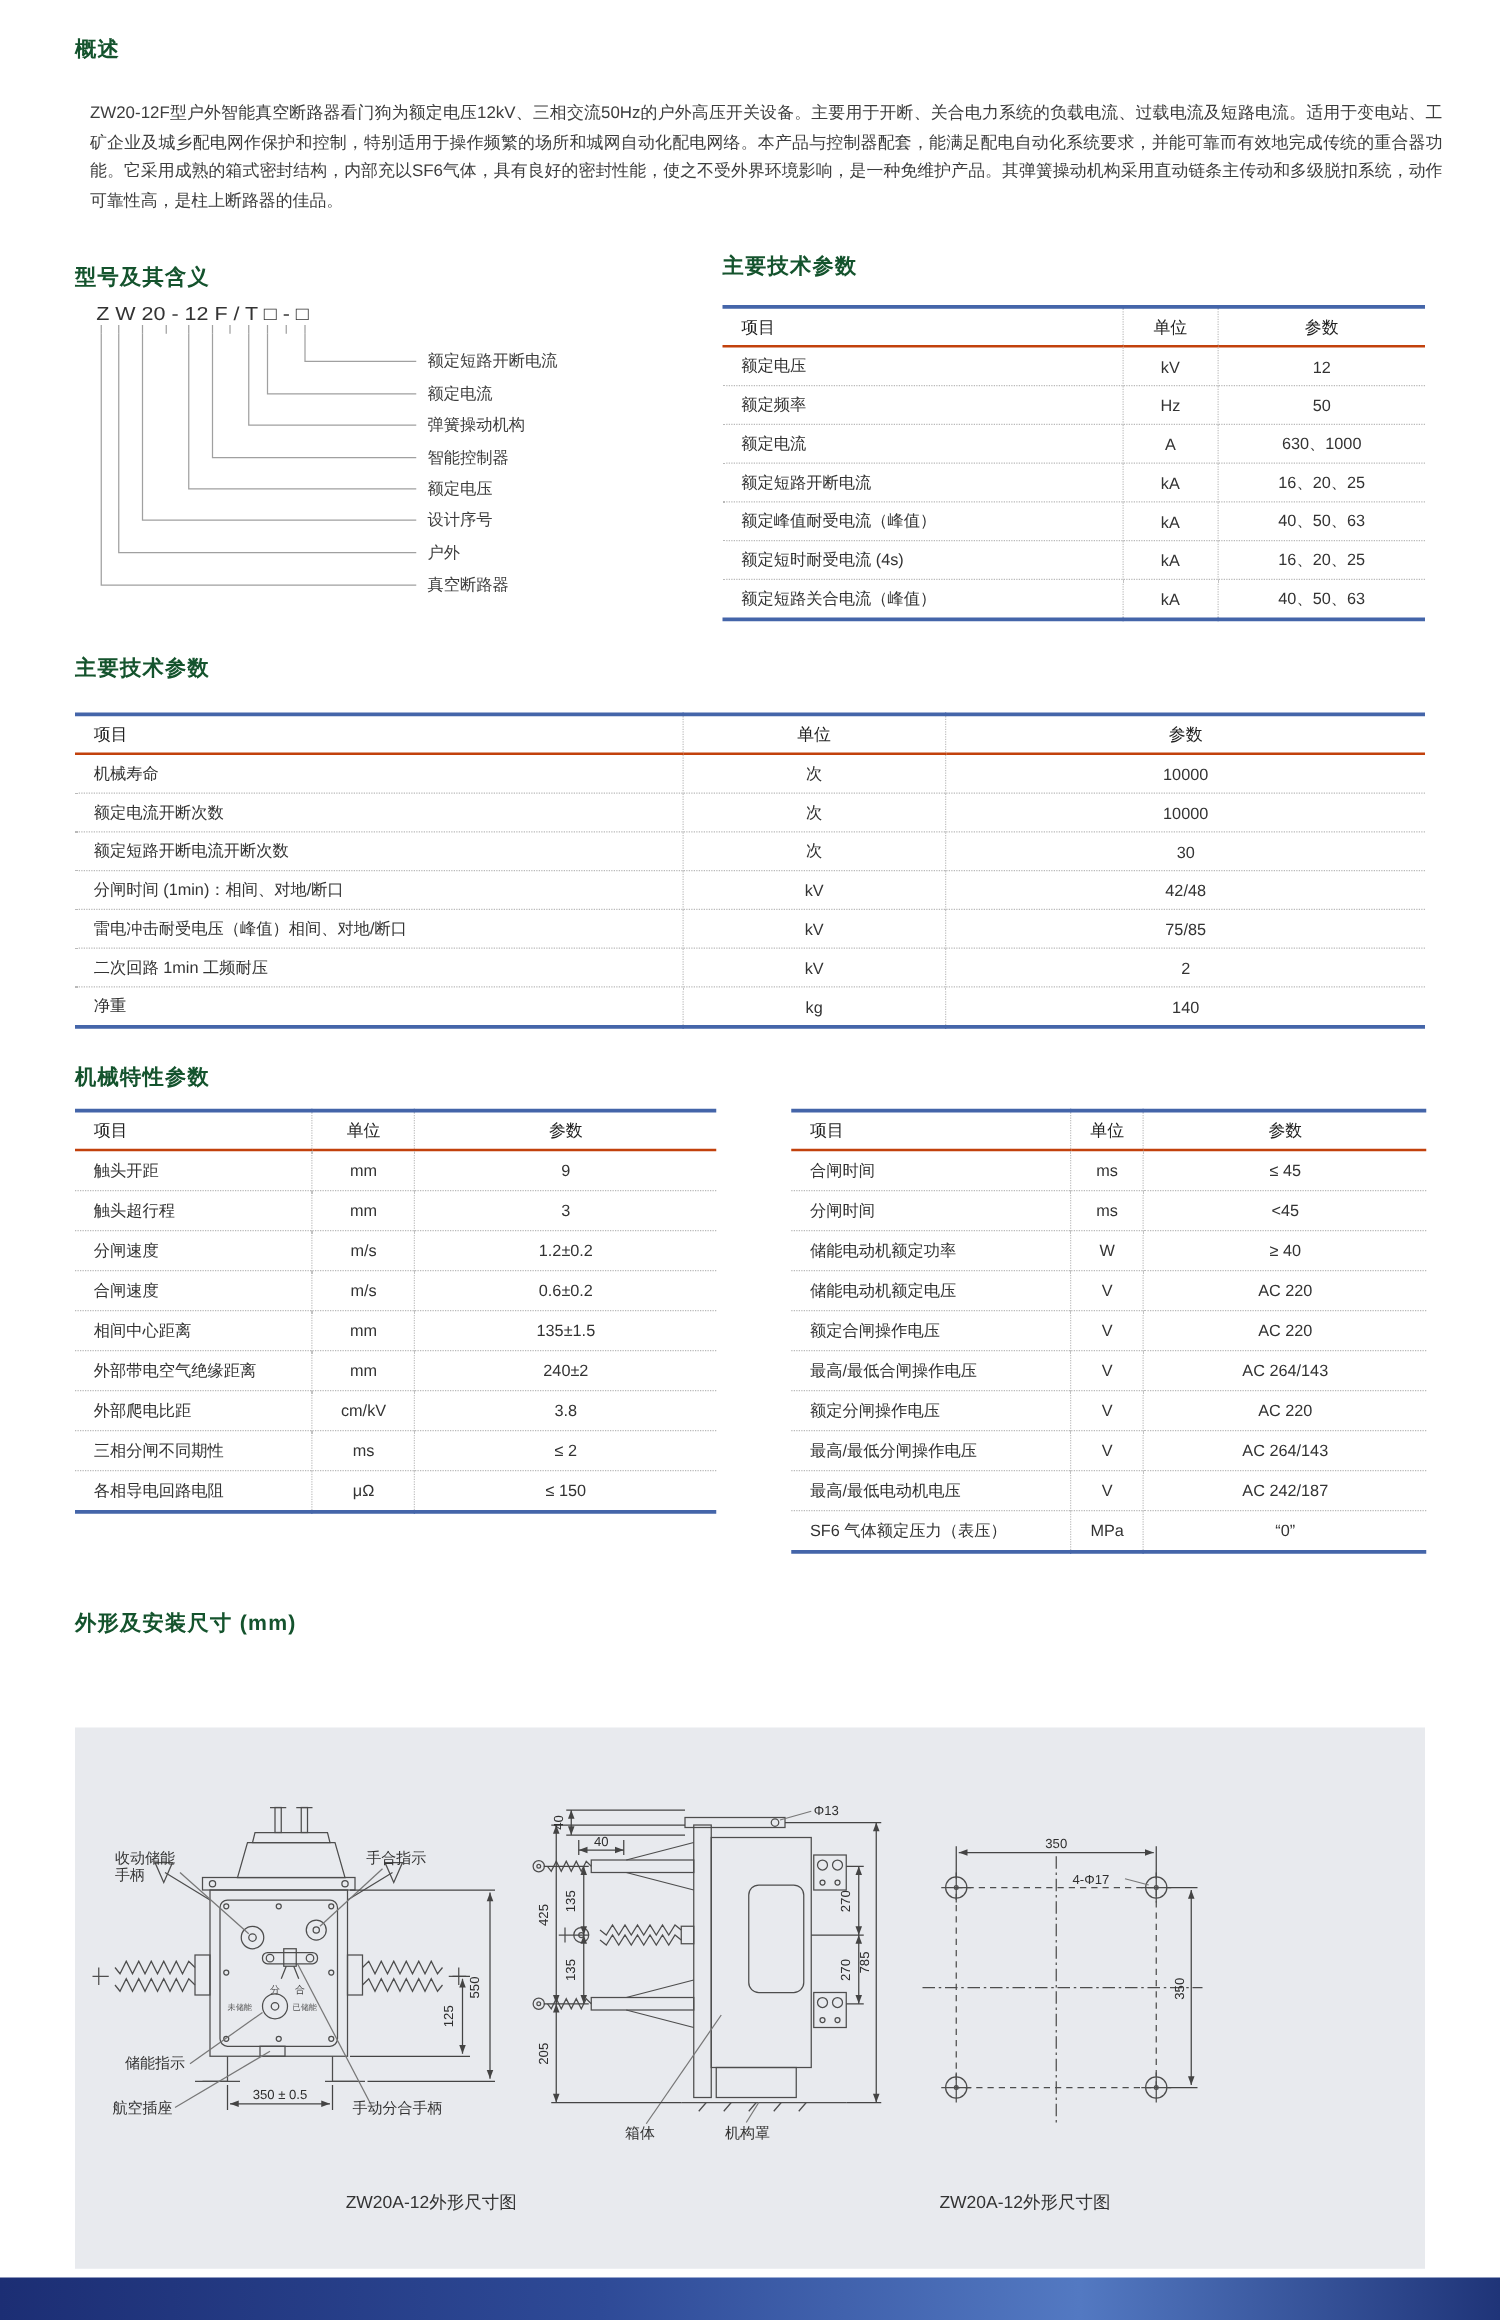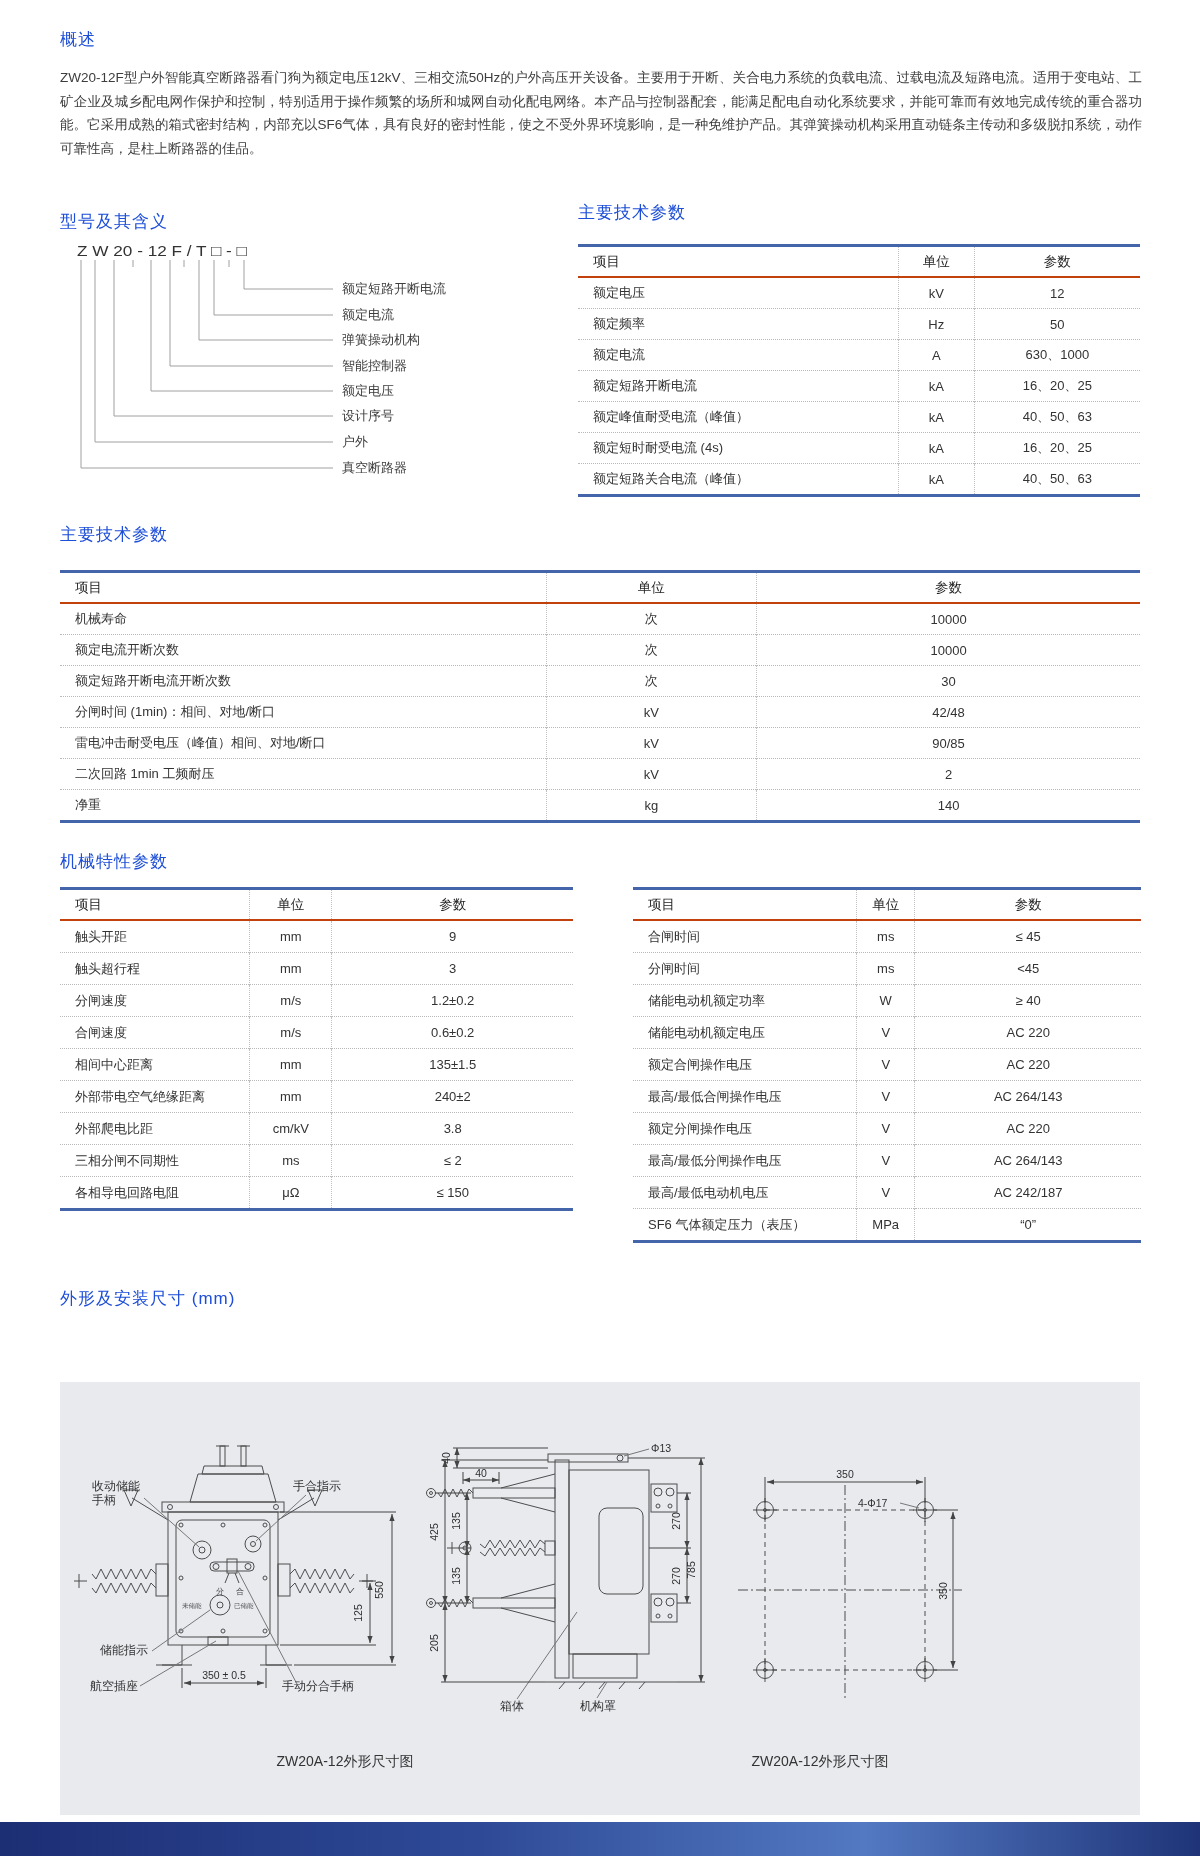--- a/index.html
+++ b/index.html
@@ -1,19 +1,19 @@
 <!DOCTYPE html>
 <html><head>
 <meta charset="utf-8">
 <style>
   html,body{margin:0;padding:0;background:#ffffff;}
   .page{position:relative;width:1200px;height:1856px;background:#ffffff;overflow:hidden;
         font-family:"Liberation Sans","DejaVu Sans",sans-serif;}
-  .sec{position:absolute;margin:0;font-size:17px;font-weight:normal;color:#1d4ed8;letter-spacing:1px;}
-  .overview{position:absolute;left:60px;top:66px;width:1082px;margin:0;font-size:13.5px;
+  .sec{position:absolute;margin:0;font-size:17px;font-weight:bold;color:#14532d;letter-spacing:1px;}
+  .overview{position:absolute;left:60px;top:66px;width:1082px;margin:12px;font-size:13.5px;
             line-height:23.5px;color:#3d3d3d;text-align:justify;}
   
   .t{position:absolute;border-collapse:collapse;table-layout:fixed;
      border-top:3px solid #4465a9;border-bottom:3px solid #4465a9;}
   .t th{font-weight:normal;color:#1f1f1f;font-size:13.5px;height:27px;
         border-bottom:2px solid #c2410c;}
   .t td{font-size:13px;color:#333;height:28px;}
   .t-mech td{height:29px;}
   .t tbody tr + tr td{border-top:1px dotted #b9b9b9;}
   .t tr > *:nth-child(1),.t tr > *:nth-child(2){border-right:1px dotted #c2c2c2;}
@@ -154,21 +154,21 @@
           <td class="c2">30</td>
         </tr>
         <tr>
           <td class="c0">分闸时间 (1min)：相间、对地/断口</td>
           <td class="c1">kV</td>
           <td class="c2">42/48</td>
         </tr>
         <tr>
           <td class="c0">雷电冲击耐受电压（峰值）相间、对地/断口</td>
           <td class="c1">kV</td>
-          <td class="c2">90/85</td>
+          <td class="c2">75/85</td>
         </tr>
         <tr>
           <td class="c0">二次回路 1min 工频耐压</td>
           <td class="c1">kV</td>
           <td class="c2">2</td>
         </tr>
         <tr>
           <td class="c0">净重</td>
           <td class="c1">kg</td>
           <td class="c2">140</td>

